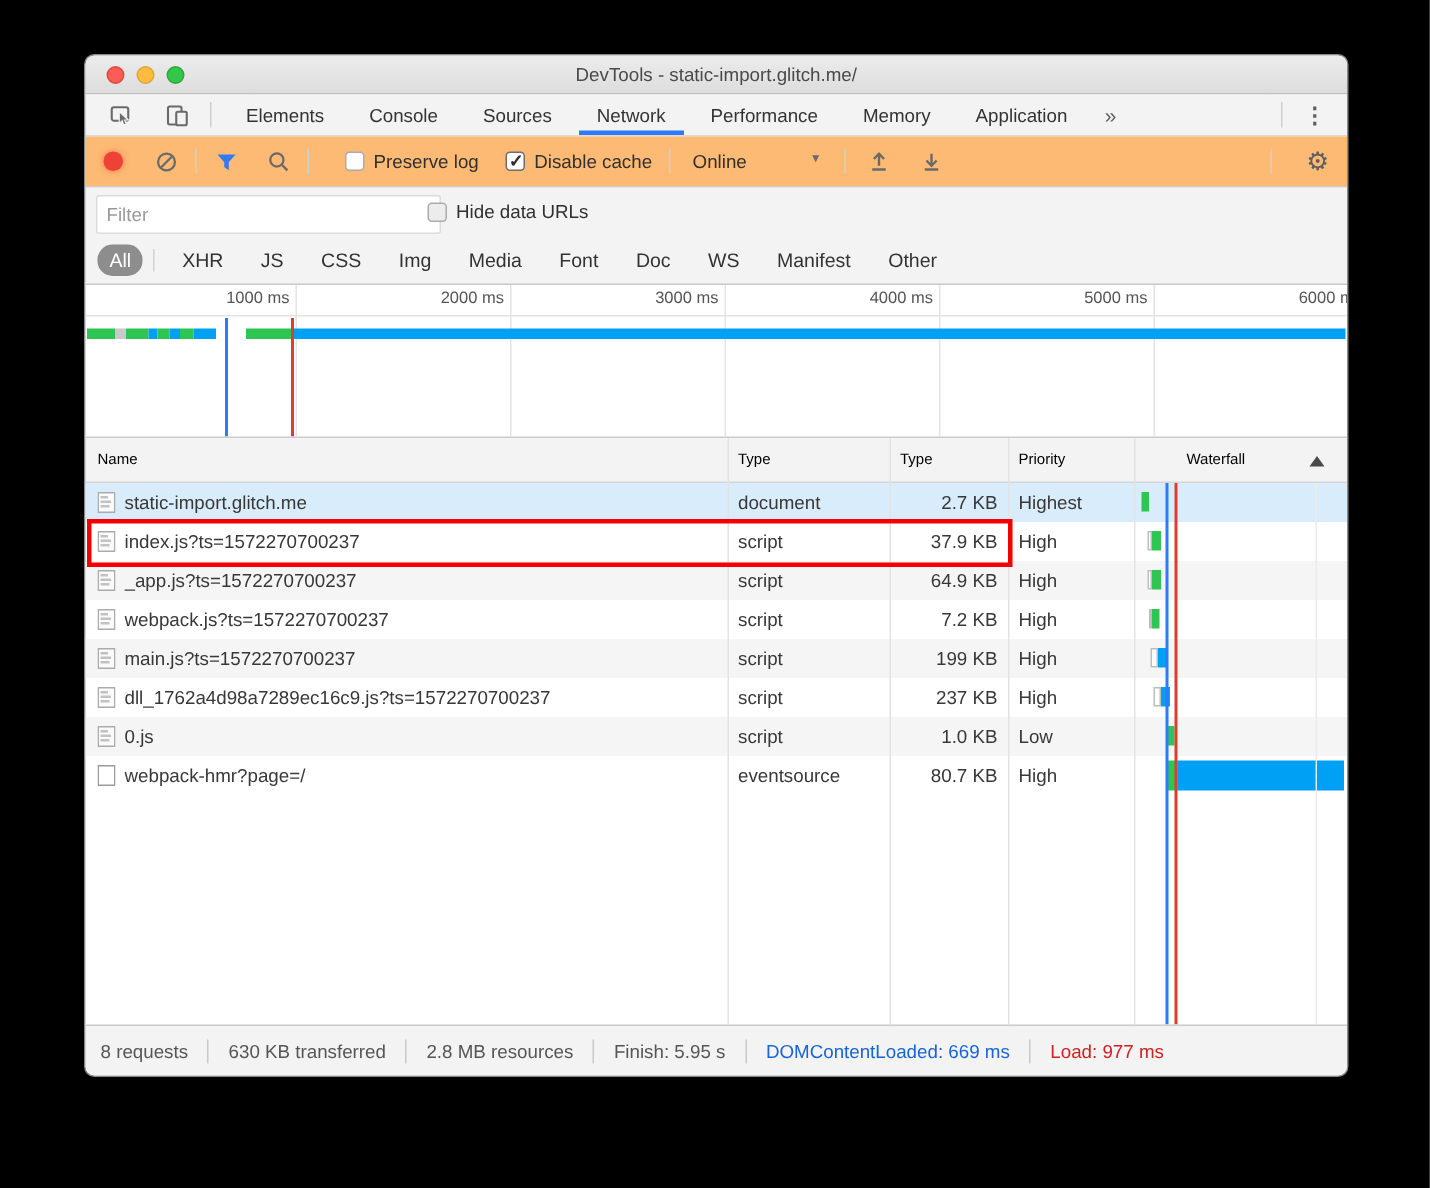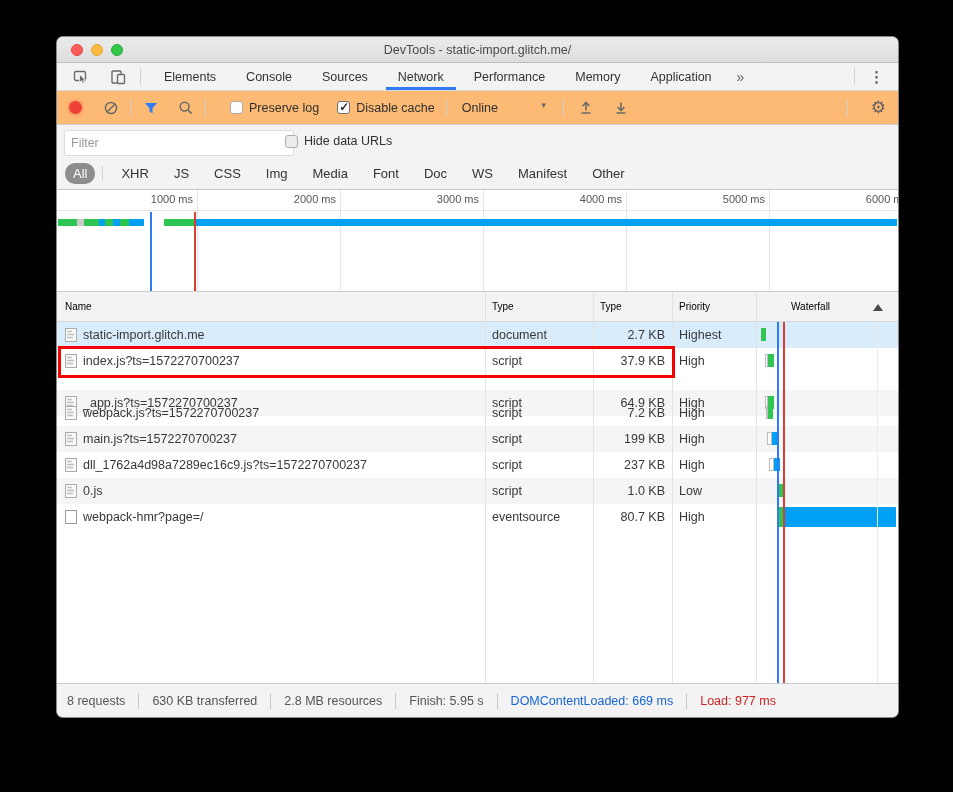--- a/index.html
+++ b/index.html
@@ -294,21 +294,21 @@
             <line x1="2" y1="6.5" x2="9" y2="6.5" stroke="#c2c2c2" stroke-width="1.6"></line>
             <line x1="2" y1="9.5" x2="8" y2="9.5" stroke="#c2c2c2" stroke-width="1.6"></line>
           </svg></div>
         <div class="cell c-name">index.js?ts=1572270700237</div>
         <div class="cell c-type">script</div>
         <div class="cell c-size">37.9 KB</div>
         <div class="cell c-prio">High</div>
         <div class="wfbar small wf-hollow" style="left: 708px; width: 3px;"></div>
         <div class="wfbar small wf-green" style="left: 711px; width: 6px;"></div>
       </div>
-      <div class="nrow striped" style="top: 68px;">
+      <div class="nrow striped" style="top: 52px;">
         <div class="row-icon"><svg width="12" height="14" viewBox="0 0 12 14">
             <rect x="0.5" y="0.5" width="11" height="13" fill="#fafafa" stroke="#ababab"></rect>
             <line x1="2" y1="3.5" x2="7" y2="3.5" stroke="#c2c2c2" stroke-width="1.6"></line>
             <line x1="2" y1="6.5" x2="9" y2="6.5" stroke="#c2c2c2" stroke-width="1.6"></line>
             <line x1="2" y1="9.5" x2="8" y2="9.5" stroke="#c2c2c2" stroke-width="1.6"></line>
           </svg></div>
         <div class="cell c-name">_app.js?ts=1572270700237</div>
         <div class="cell c-type">script</div>
         <div class="cell c-size">64.9 KB</div>
         <div class="cell c-prio">High</div>

